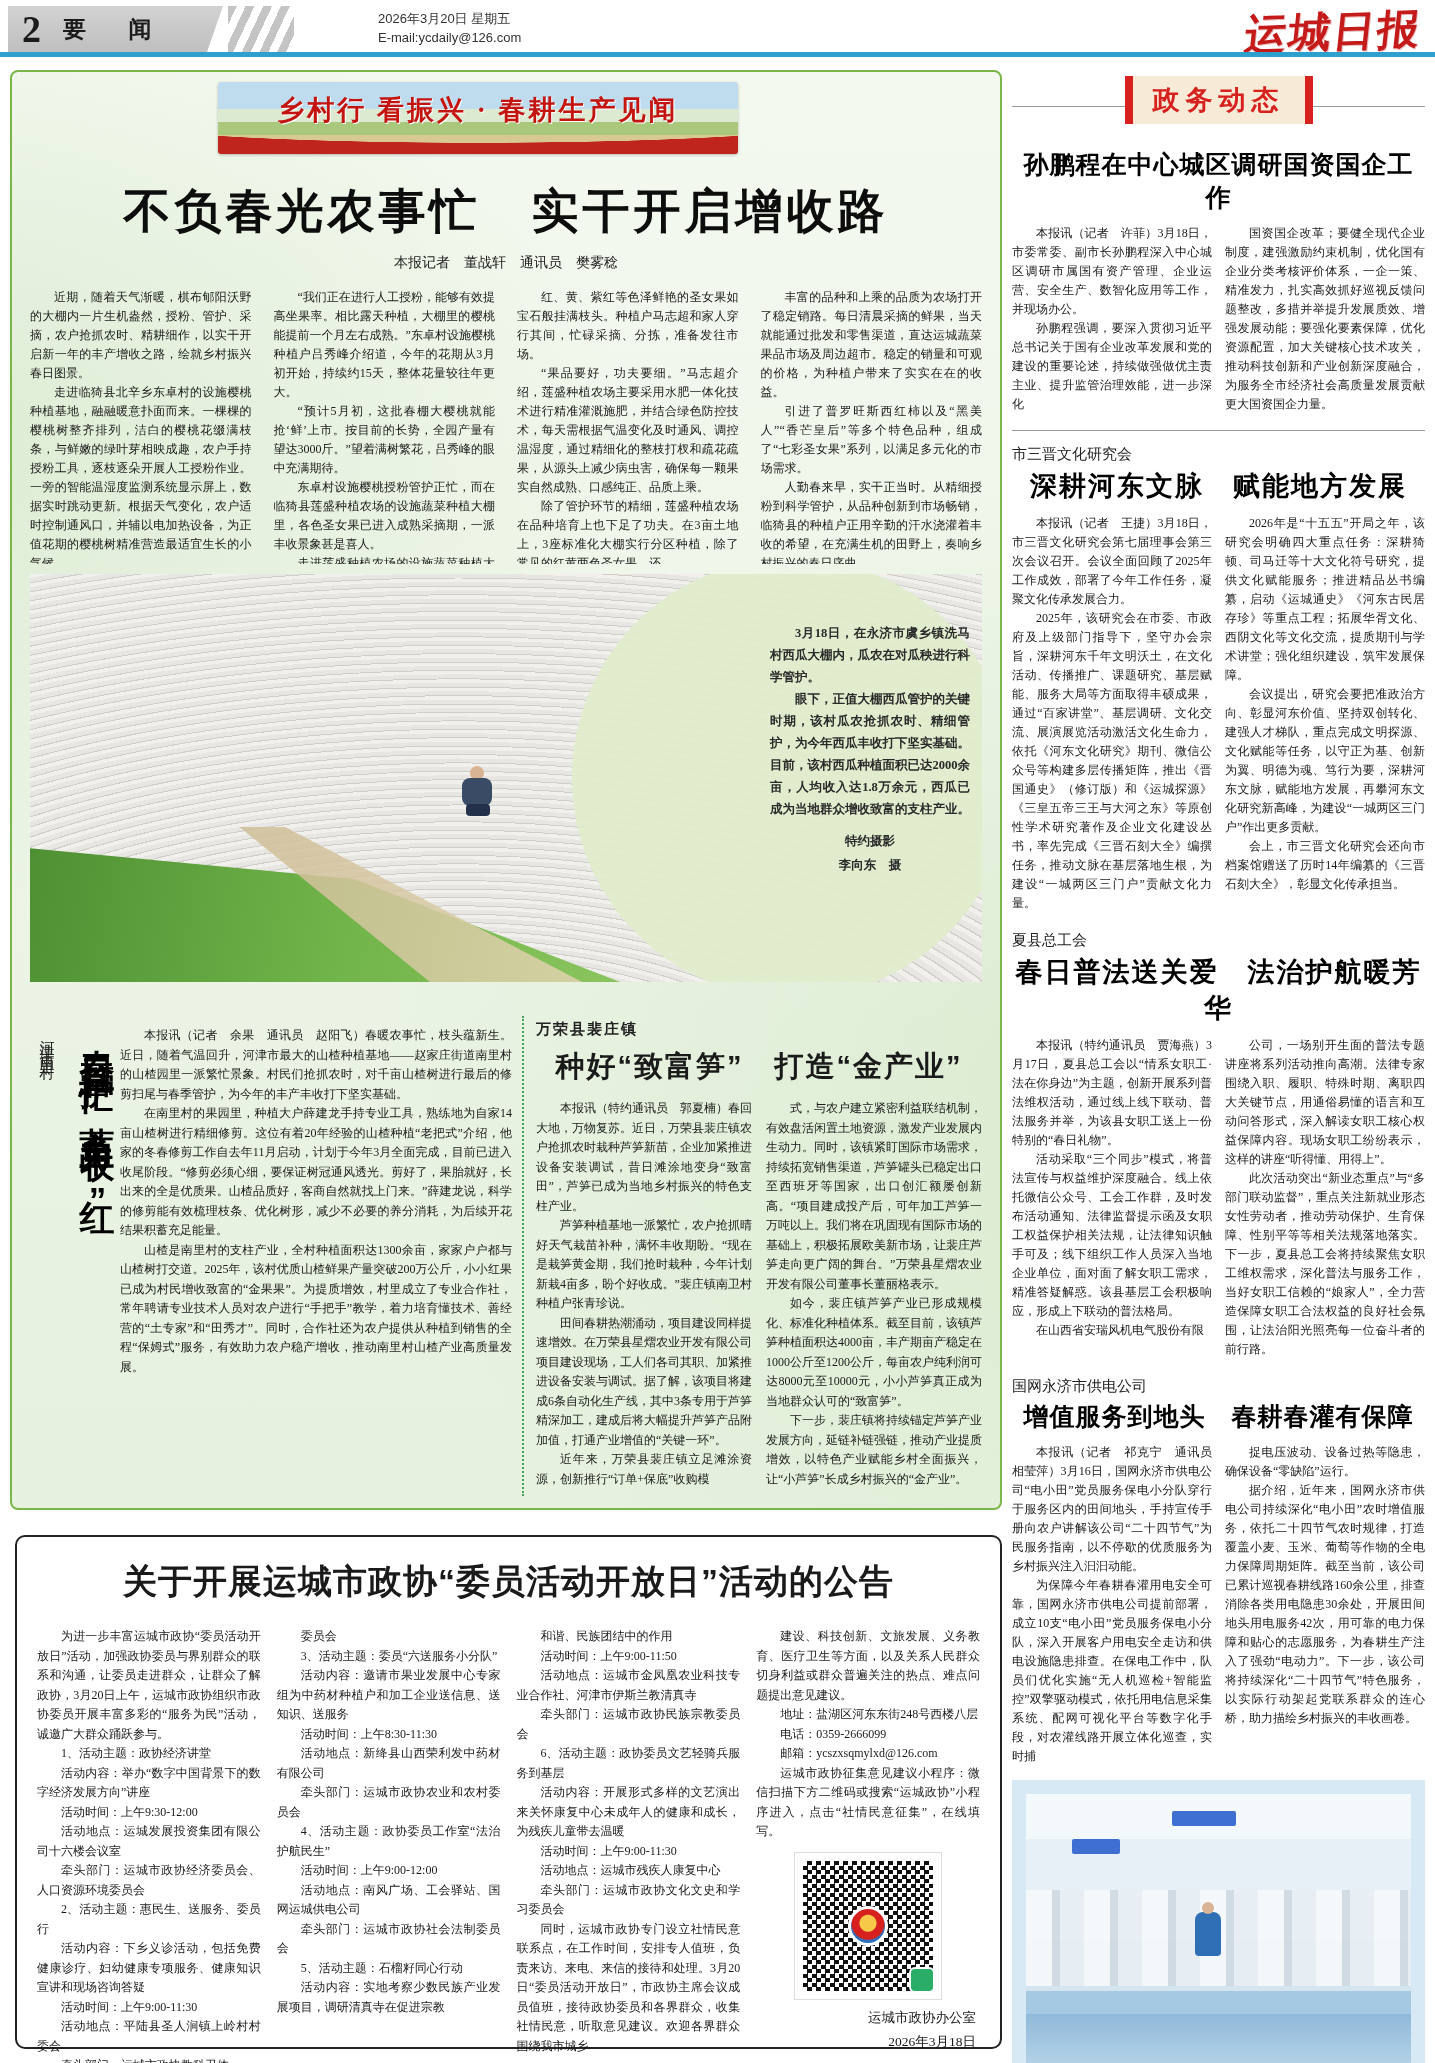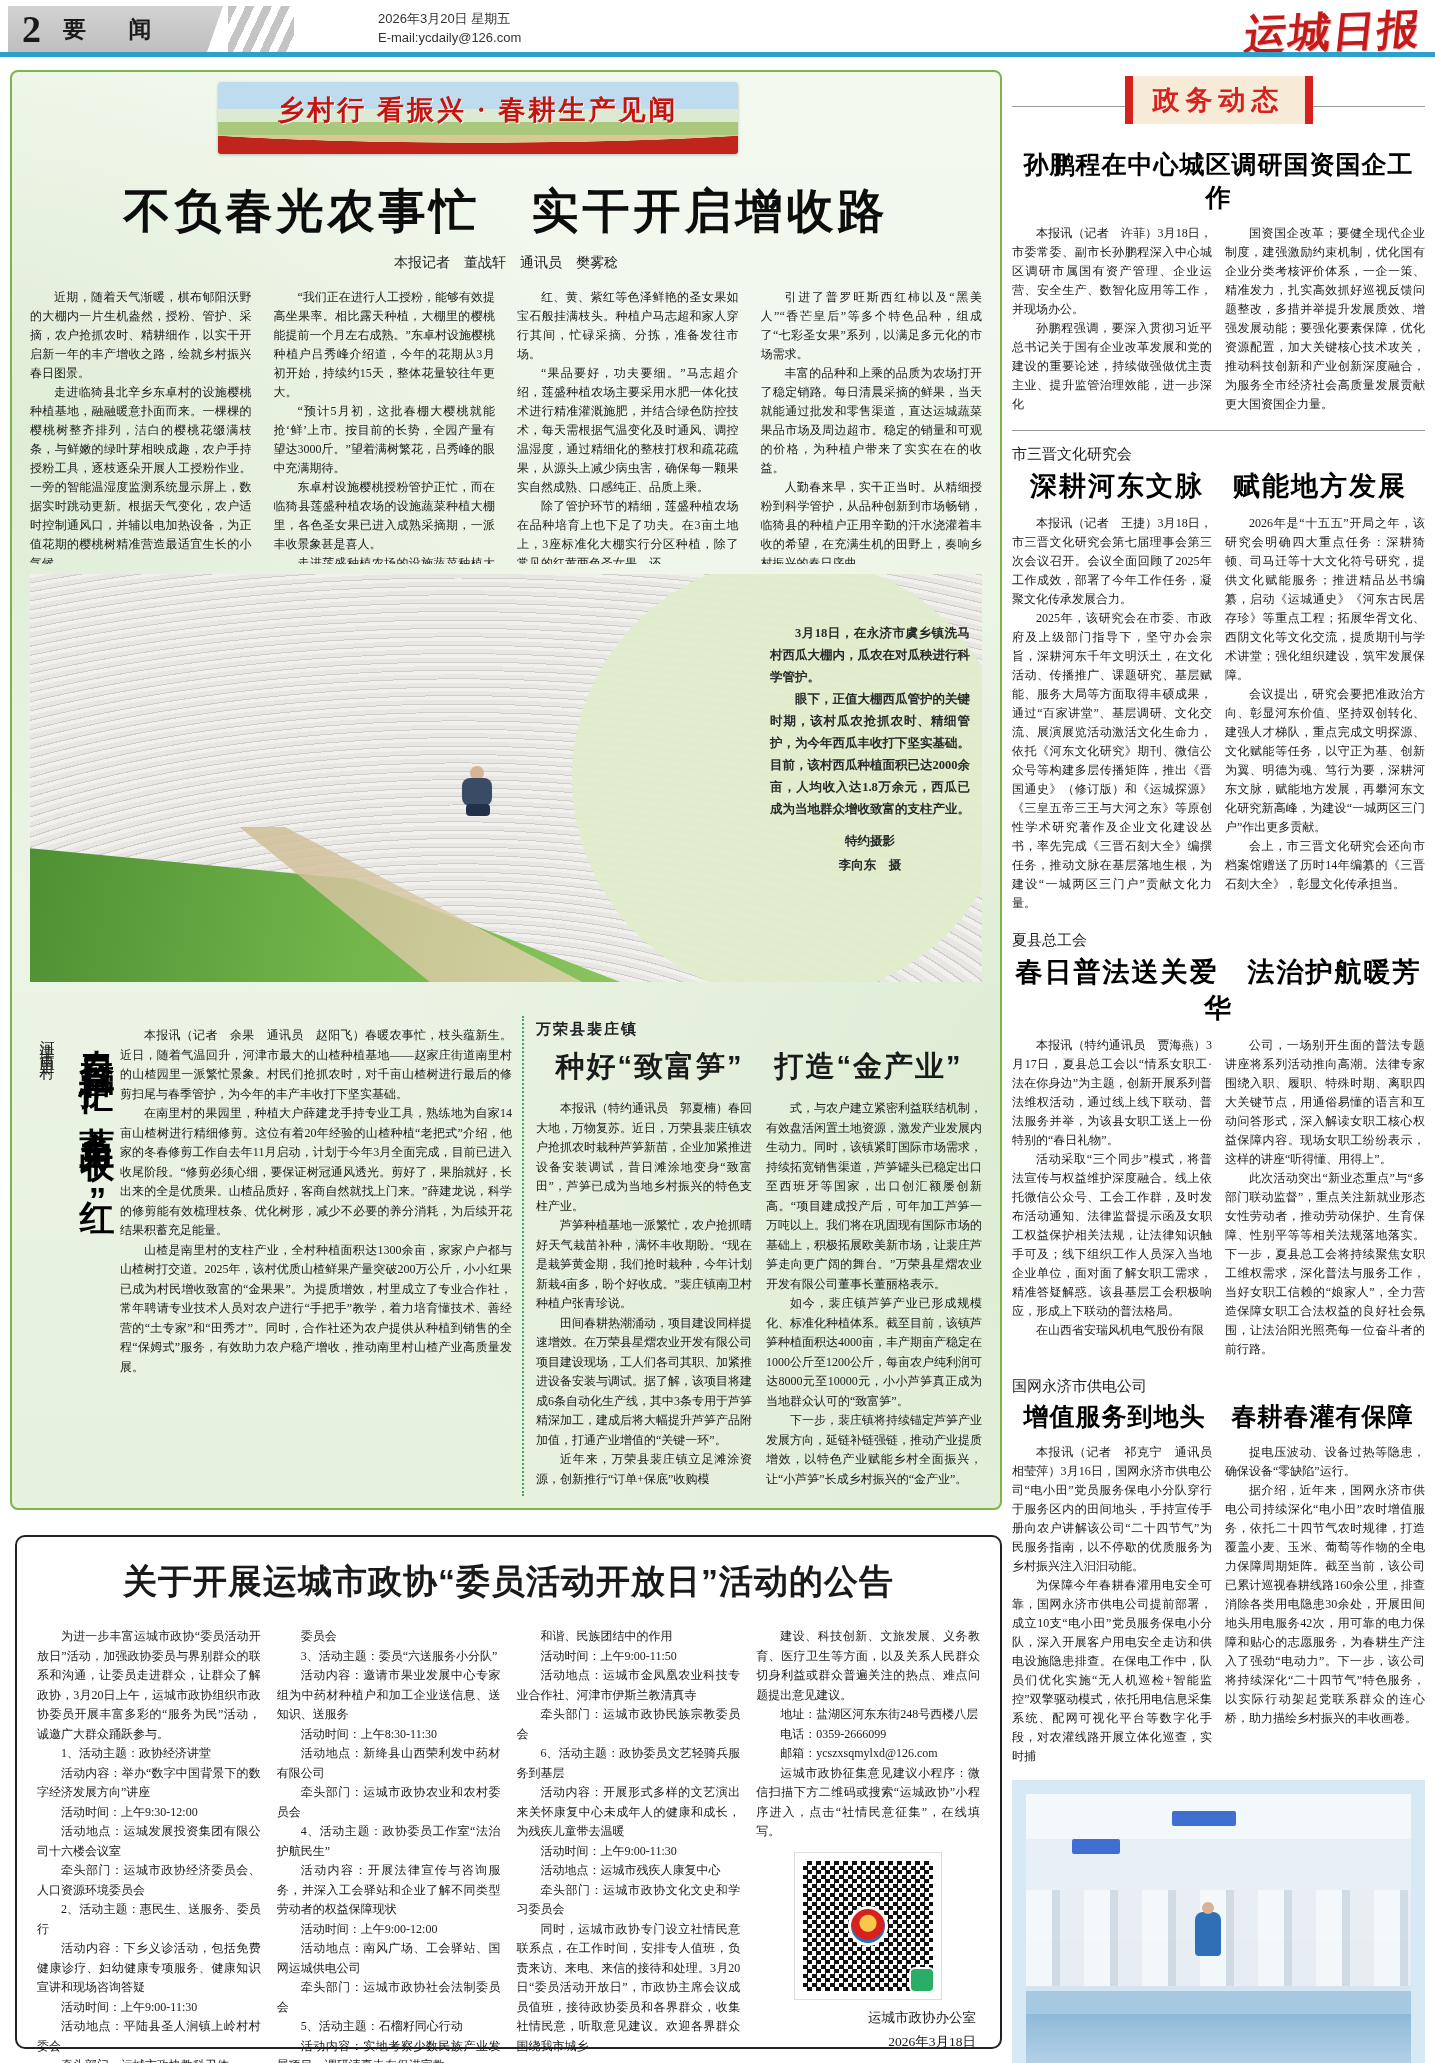--- a/index.html
+++ b/index.html
@@ -147,22 +147,22 @@
           <p>“预计5月初，这批春棚大樱桃就能抢‘鲜’上市。按目前的长势，全园产量有望达3000斤。”望着满树繁花，吕秀峰的眼中充满期待。</p>
           <p>东卓村设施樱桃授粉管护正忙，而在临猗县莲盛种植农场的设施蔬菜种植大棚里，各色圣女果已进入成熟采摘期，一派丰收景象甚是喜人。</p>
           <p>走进莲盛种植农场的设施蔬菜种植大棚，翠绿的藤蔓整齐攀爬，一串串</p>
         </div>
       <div class="f-col bodytext">
           <p>红、黄、紫红等色泽鲜艳的圣女果如宝石般挂满枝头。种植户马志超和家人穿行其间，忙碌采摘、分拣，准备发往市场。</p>
           <p>“果品要好，功夫要细。”马志超介绍，莲盛种植农场主要采用水肥一体化技术进行精准灌溉施肥，并结合绿色防控技术，每天需根据气温变化及时通风、调控温湿度，通过精细化的整枝打杈和疏花疏果，从源头上减少病虫害，确保每一颗果实自然成熟、口感纯正、品质上乘。</p>
           <p>除了管护环节的精细，莲盛种植农场在品种培育上也下足了功夫。在3亩土地上，3座标准化大棚实行分区种植，除了常见的红黄两色圣女果，还</p>
         </div>
       <div class="f-col bodytext">
+          <p>丰富的品种和上乘的品质为农场打开了稳定销路。每日清晨采摘的鲜果，当天就能通过批发和零售渠道，直达运城蔬菜果品市场及周边超市。稳定的销量和可观的价格，为种植户带来了实实在在的收益。</p>
           <p>引进了普罗旺斯西红柿以及“黑美人”“香芒皇后”等多个特色品种，组成了“七彩圣女果”系列，以满足多元化的市场需求。</p>
-          <p>丰富的品种和上乘的品质为农场打开了稳定销路。每日清晨采摘的鲜果，当天就能通过批发和零售渠道，直达运城蔬菜果品市场及周边超市。稳定的销量和可观的价格，为种植户带来了实实在在的收益。</p>
           <p>人勤春来早，实干正当时。从精细授粉到科学管护，从品种创新到市场畅销，临猗县的种植户正用辛勤的汗水浇灌着丰收的希望，在充满生机的田野上，奏响乡村振兴的春日序曲。</p>
         </div>
     </div>
 
     <div class="f-photo">
       <div class="soil"></div>
       <div class="path"></div>
       <div class="person">
         <div class="head"></div>
           <div class="torso"></div>
@@ -308,21 +308,20 @@
           <p>牵头部门：运城市政协教科卫体</p>
         </div>
       <div class="n-col">
           <p>委员会</p>
           <p>3、活动主题：委员“六送服务小分队”</p>
           <p>活动内容：邀请市果业发展中心专家组为中药材种植户和加工企业送信息、送知识、送服务</p>
           <p>活动时间：上午8:30-11:30</p>
           <p>活动地点：新绛县山西荣利发中药材有限公司</p>
           <p>牵头部门：运城市政协农业和农村委员会</p>
           <p>4、活动主题：政协委员工作室“法治护航民生”</p>
-          <p>活动内容：开展法律宣传与咨询服务，并深入工会驿站和企业了解不同类型劳动者的权益保障现状</p>
           <p>活动时间：上午9:00-12:00</p>
           <p>活动地点：南风广场、工会驿站、国网运城供电公司</p>
           <p>牵头部门：运城市政协社会法制委员会</p>
           <p>5、活动主题：石榴籽同心行动</p>
           <p>活动内容：实地考察少数民族产业发展项目，调研清真寺在促进宗教</p>
         </div>
       <div class="n-col">
           <p>和谐、民族团结中的作用</p>
           <p>活动时间：上午9:00-11:50</p>
           <p>活动地点：运城市金凤凰农业科技专业合作社、河津市伊斯兰教清真寺</p>

